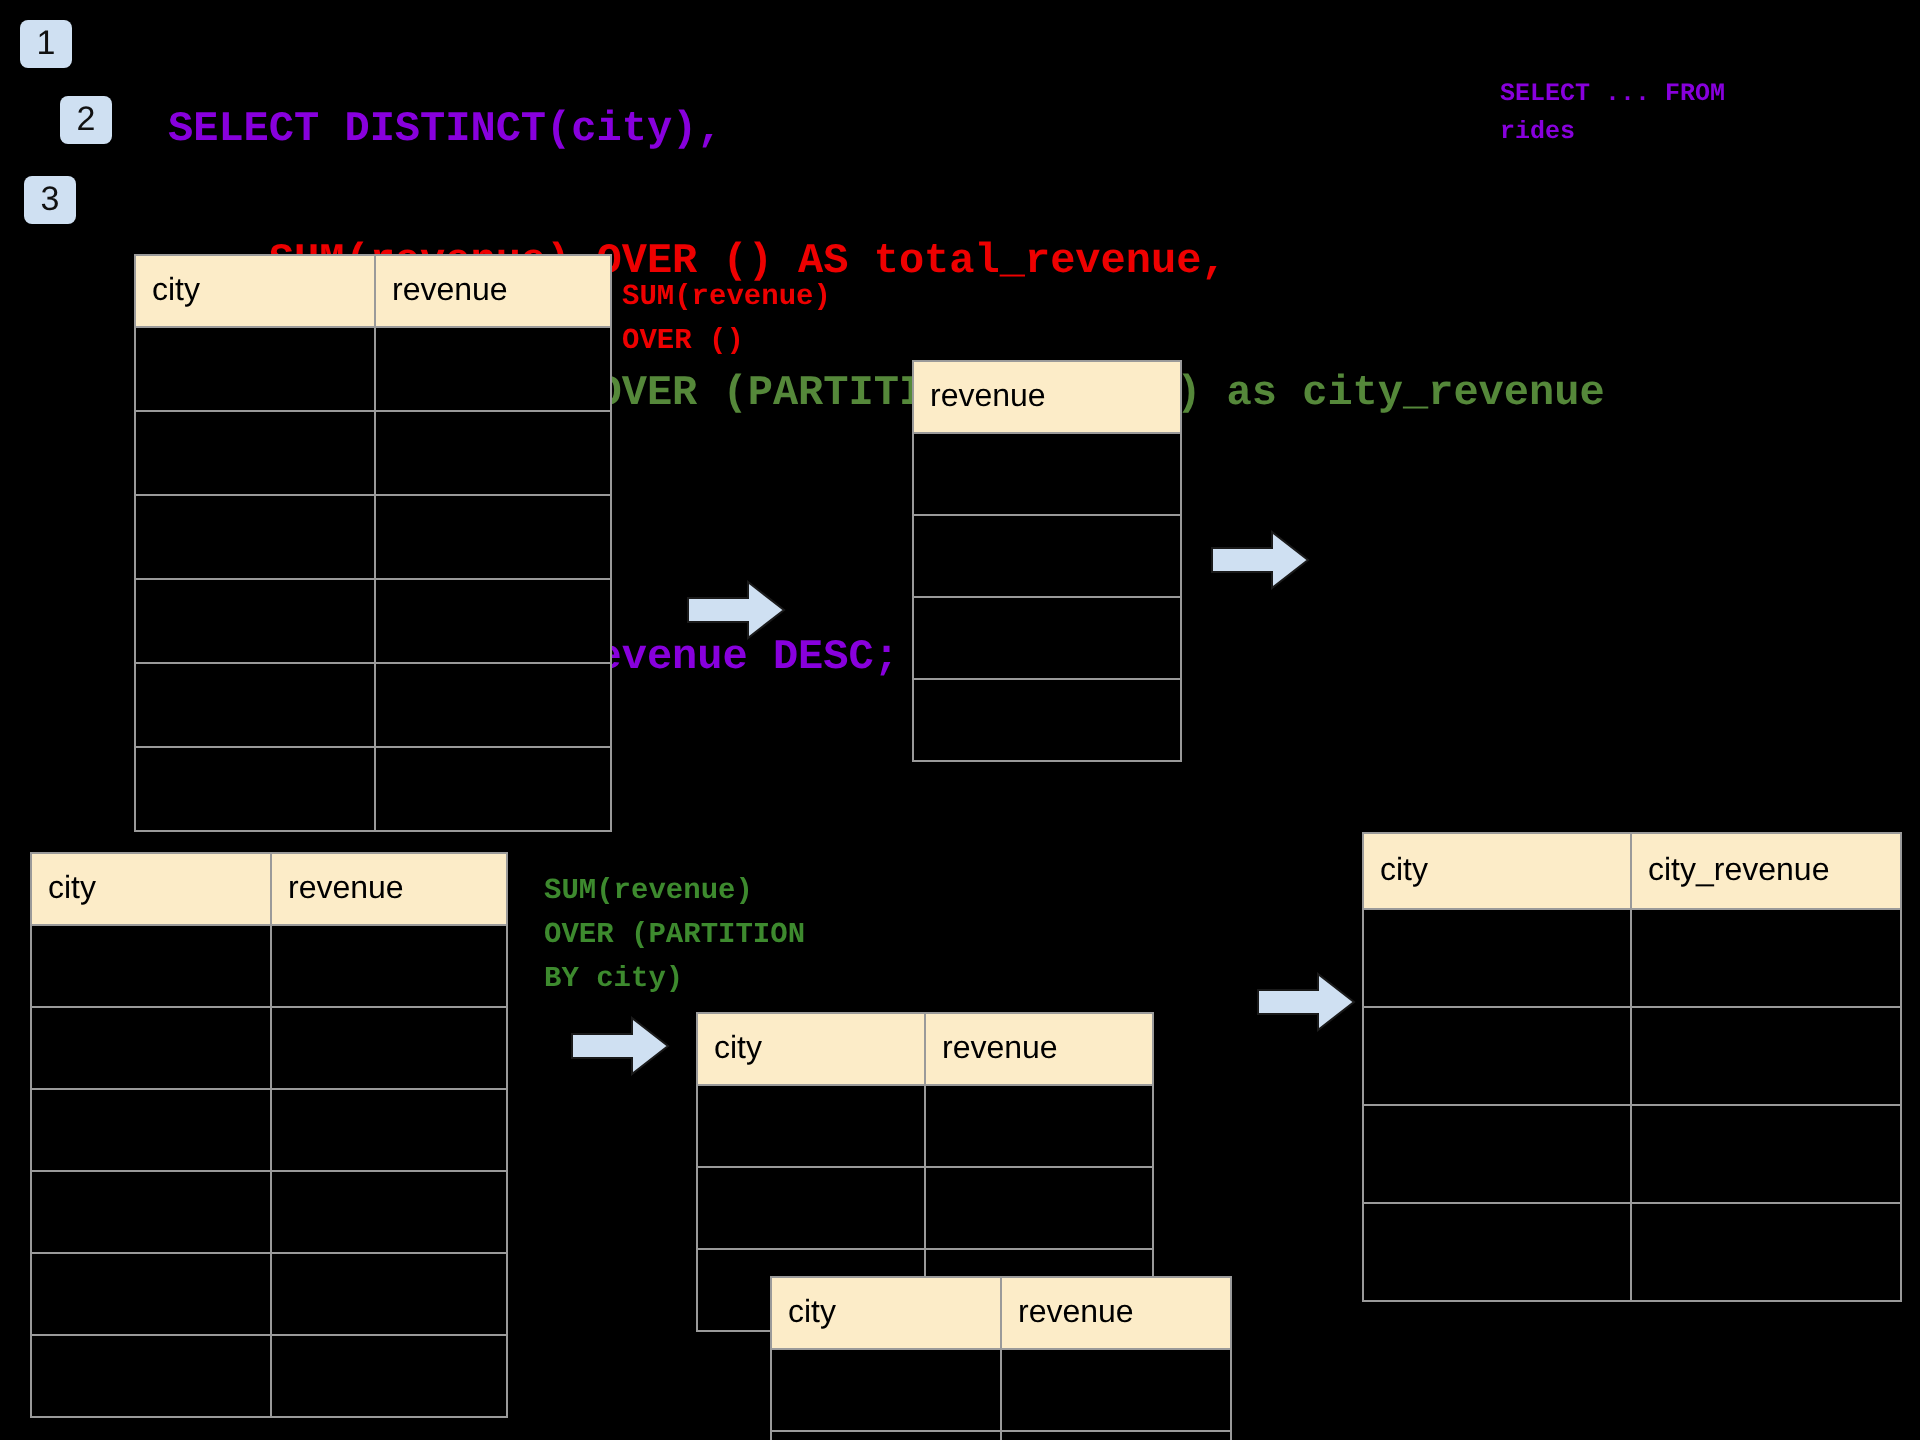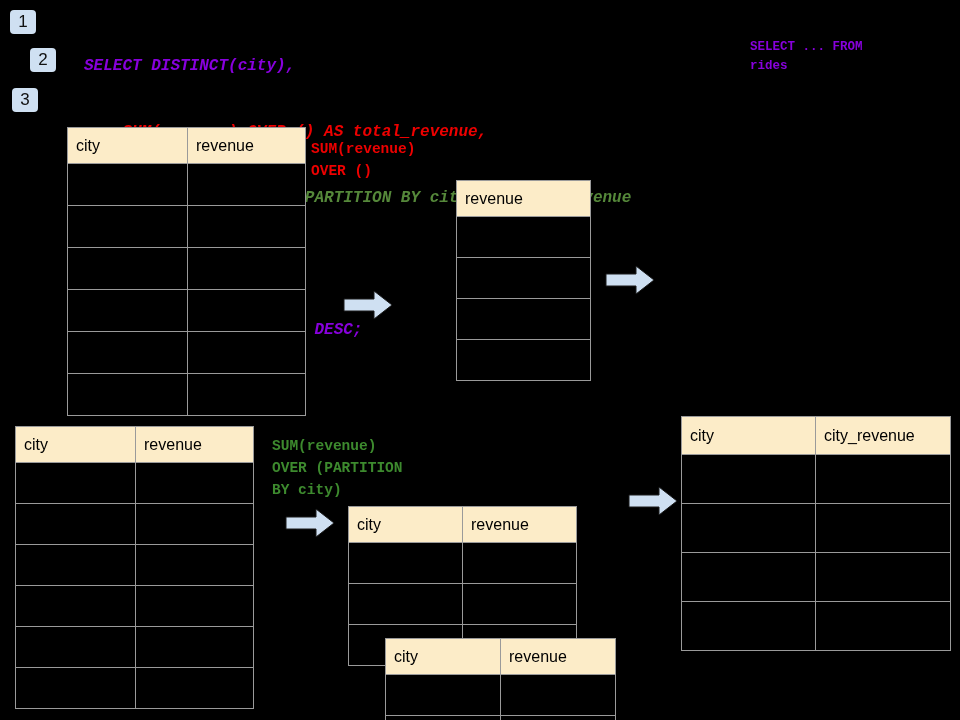--- a/index.html
+++ b/index.html
@@ -31,26 +31,25 @@
     line-height: 24px;
     text-align: center;
     width: 26px;
     height: 24px;
   }
 
   
   .code {
     position: absolute;
     font-family: "Liberation Mono", monospace;
-    font-size: 16px;
+    font-size: 21px;
     line-height: 22px;
     white-space: pre;
     letter-spacing: 0px;
     font-weight: bold;
-    font-style: italic;
   }
   .code .ln { display: block; }
   .c-purple { color: #8800dd; }
   .c-red    { color: #ee0000; }
   .c-green  { color: #55883a; }
 
   .sidenote {
     position: absolute;
     font-family: Liberation Mono, monospace;
     font-size: 12.5px;

